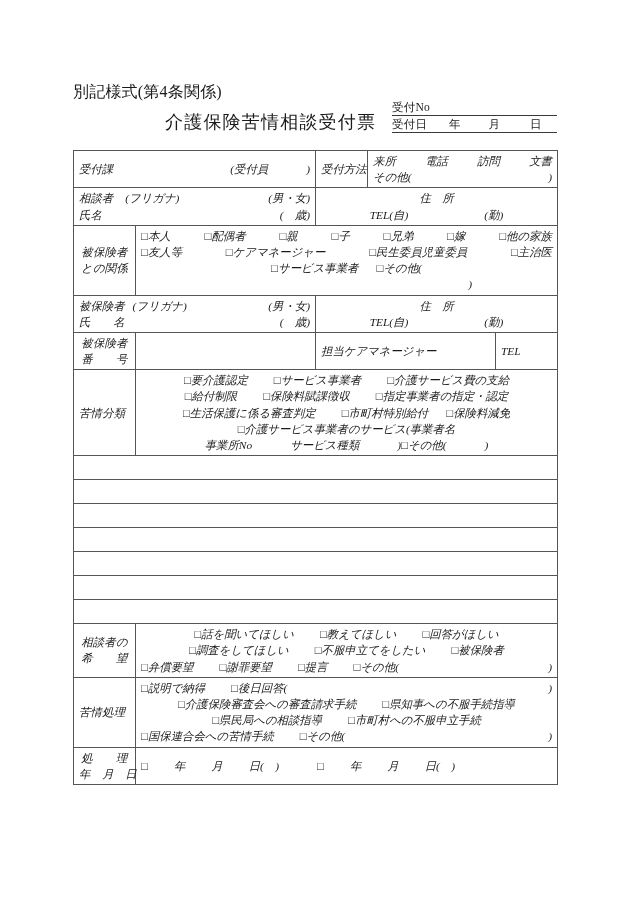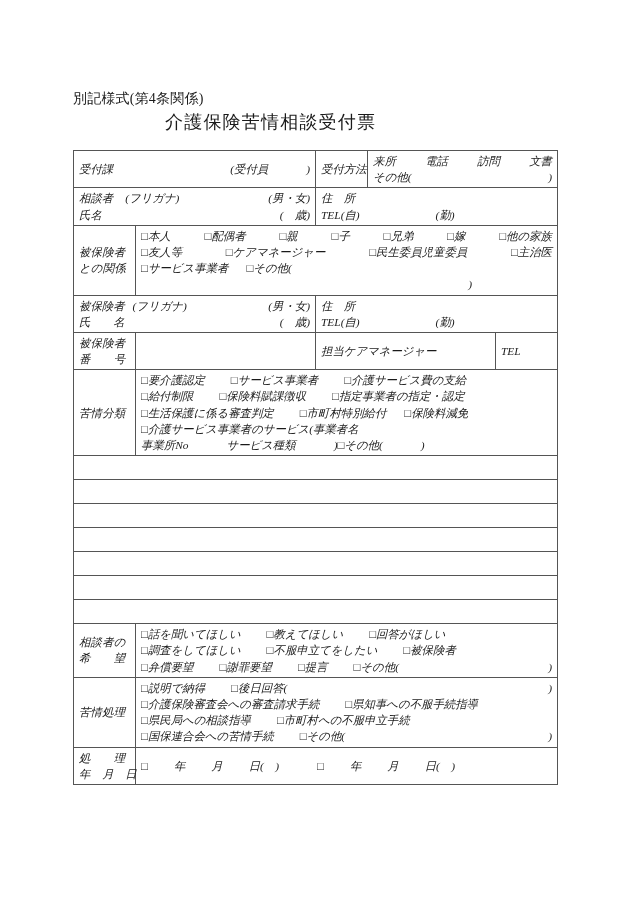--- a/index.html
+++ b/index.html
@@ -19,22 +19,22 @@
     position: absolute;
     left: 0; top: 0;
     width: 630px;
     height: 916px;
   }
 
   
   .doc-ref {
     position: absolute;
     left: 73px;
-    top: 90px;
-    font-size: 14px;
+    top: 82px;
+    font-size: 16px;
     letter-spacing: 0.2px;
     white-space: nowrap;
   }
   .doc-title {
     position: absolute;
     left: 165px;
     top: 110px;
     font-size: 18px;
     letter-spacing: 1.2px;
     white-space: nowrap;
@@ -74,21 +74,21 @@
     border: 1px solid #555555;
     padding: 2px 5px;
     vertical-align: middle;
     white-space: nowrap;
   }
   .lbl-cell {
     width: 62px;
     text-align: left;
     letter-spacing: 0.2px;
   }
-  .row-top { vertical-align: top; }
+  .row-top { vertical-align: top; text-align: center; }
   .blank-row td { height: 19px; }
   .ln { display: block; }
 
   .gapA { display:inline-block; width: 26px; }
   .gapB { display:inline-block; width: 18px; }
   .gapC { display:inline-block; width: 12px; }
   .gapD { display:inline-block; width: 38px; }
   .gapE { display:inline-block; width: 8px; }
 
   .flexline {
@@ -99,20 +99,31 @@
   .nm { white-space: nowrap; }
 </style>
 </head>
 <body>
 
 <div class="page">
 
   <div class="doc-ref">別記様式(第4条関係)</div>
   <div class="doc-title">介護保険苦情相談受付票</div>
 
+  <div class="receipt-block">
+    <div class="receipt-line">
+      <span class="lbl">受付No</span>
+    </div>
+    <div class="receipt-line">
+      <span class="lbl">受付日</span>
+      <span class="d1">年</span>
+      <span class="d2">月</span>
+      <span class="d3">日</span>
+    </div>
+  </div>
 
   <table class="form">
     <colgroup>
       <col style="width:62px">
       <col style="width:180px">
       <col style="width:52px">
       <col style="width:128px">
       <col style="width:62px">
     </colgroup>
 

